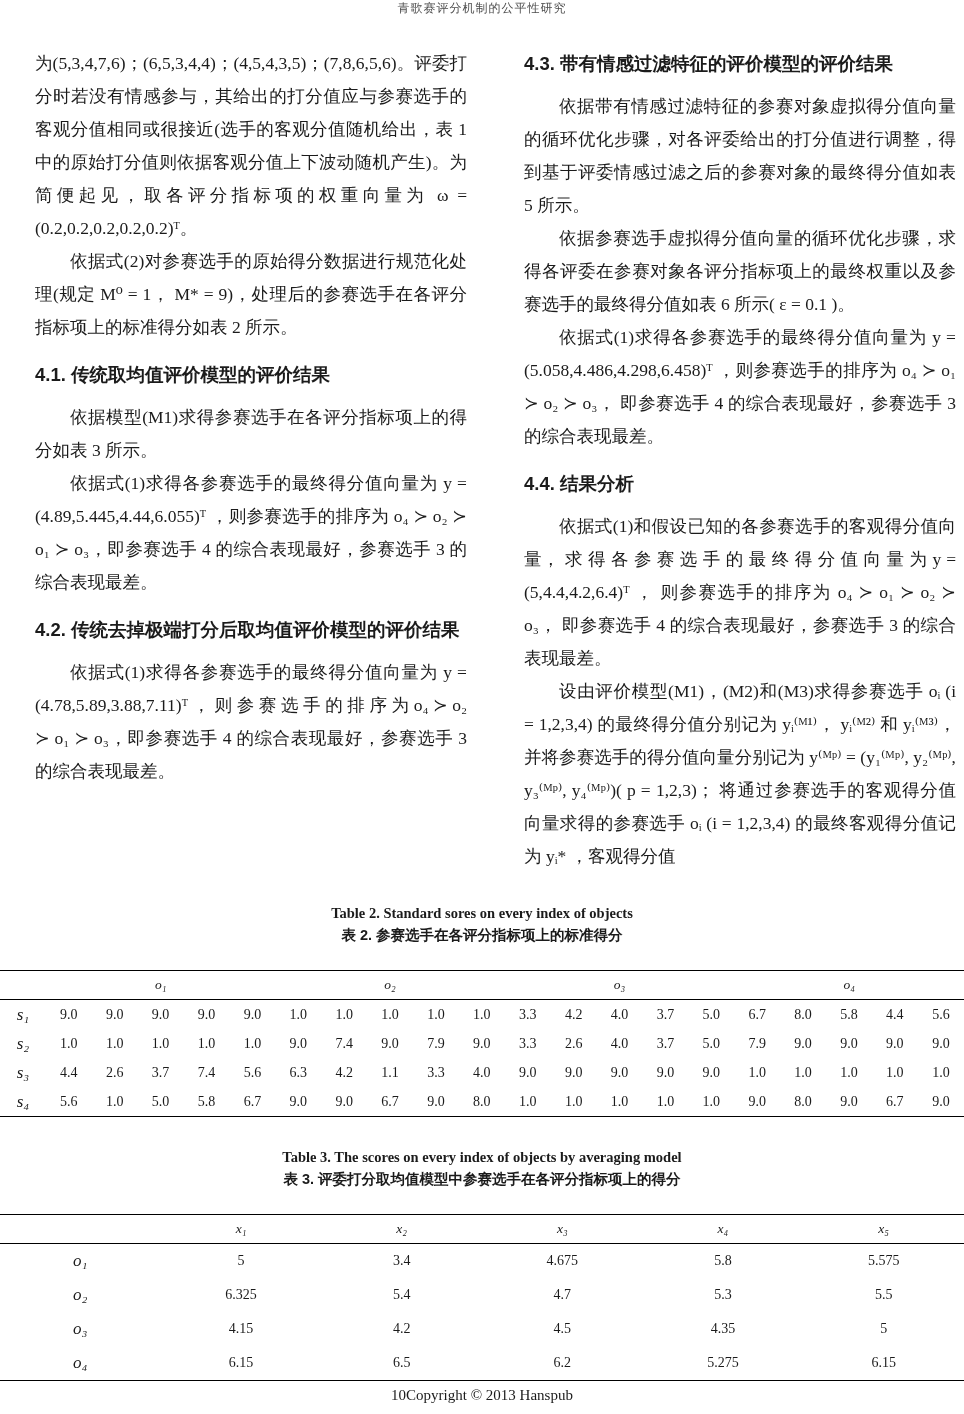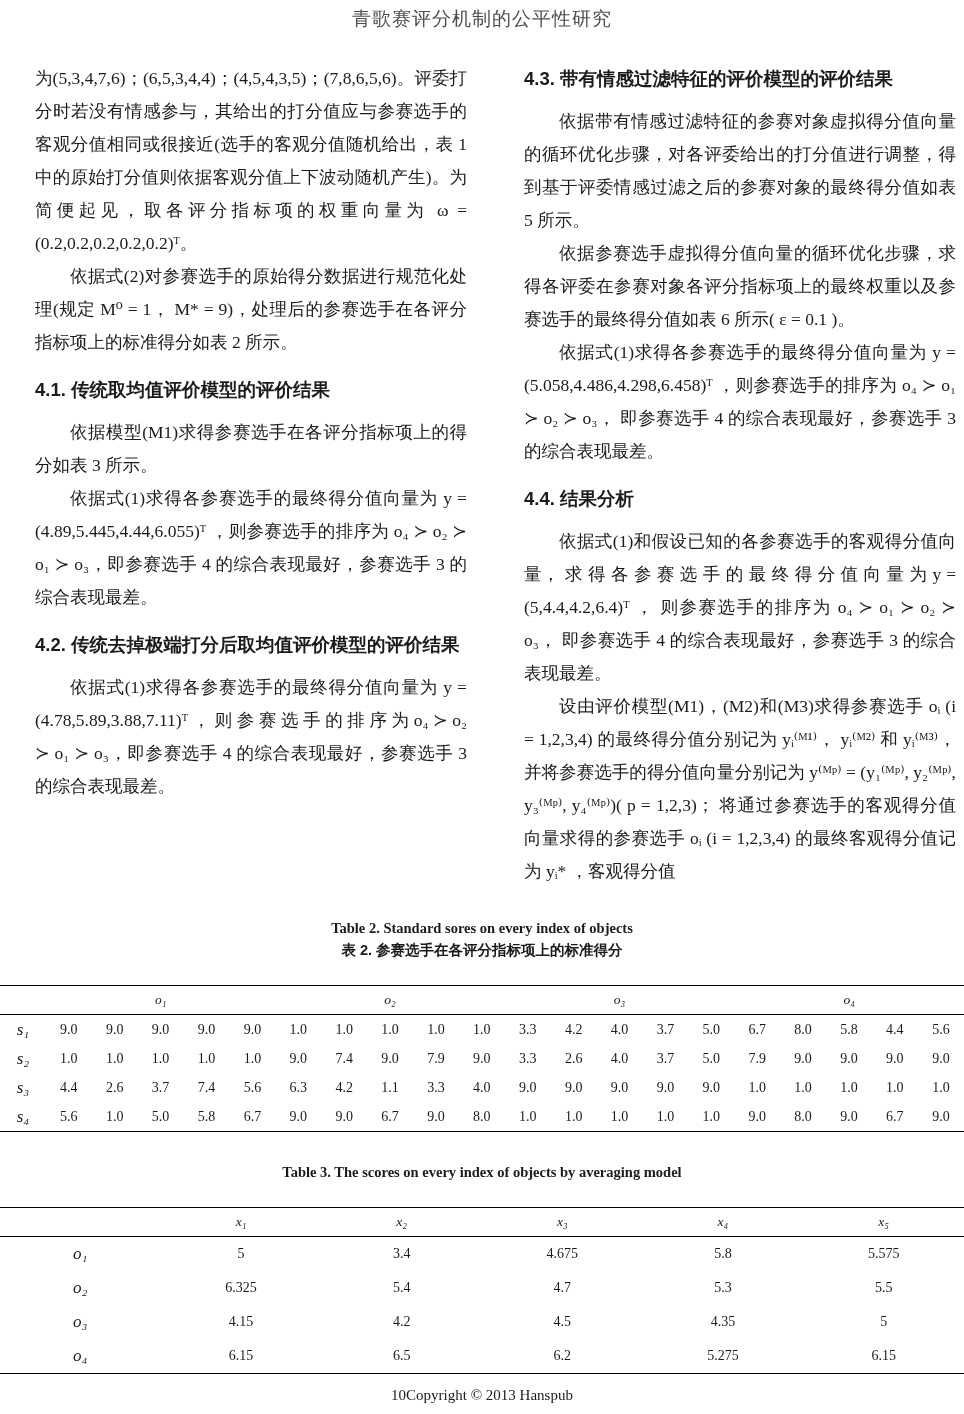--- a/index.html
+++ b/index.html
@@ -6,22 +6,21 @@
   html, body { width: 964px; height: 1414px; }
   body {
     position: relative;
     background: #ffffff;
     color: #1b1b1b;
     font-family: "Liberation Serif", "DejaVu Serif", serif;
     overflow: hidden;
   }
   .page-header {
     text-align: center;
-    padding-top: 6px;
-    font-size: 19px;
+    font-size: 12px;
     color: #4d4d4d;
     letter-spacing: 1px;
   }
   .columns {
     display: flex;
     gap: 30px;
     padding: 30px 8px 0 8px;
   }
   .col { width: 459px; margin-left: 27px; }
   .body-p {
@@ -225,20 +224,21 @@
           <td>8.0</td>
           <td>9.0</td>
           <td>6.7</td>
           <td>9.0</td>
         </tr>
       </tbody>
   </table>
 
   <div class="tbl-caption">
     <div class="cap-en">Table 3. The scores on every index of objects by averaging model</div>
+    <div class="cap-zh">表 3. 评委打分取均值模型中参赛选手在各评分指标项上的得分</div>
   </div>
   <table id="table3">
     <thead>
       <tr>
         <th></th>
         <th>x₁</th>
         <th>x₂</th>
         <th>x₃</th>
         <th>x₄</th>
         <th>x₅</th>

